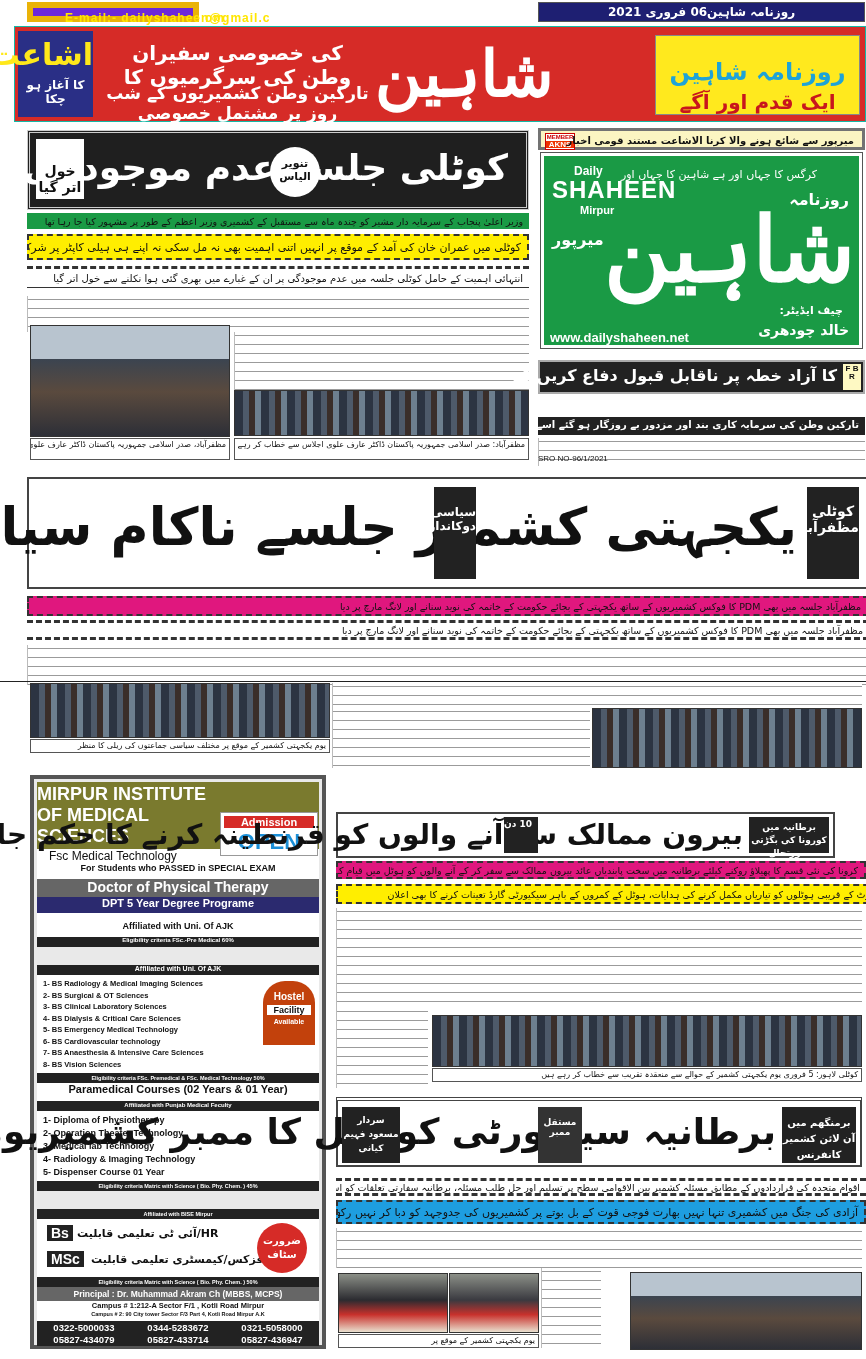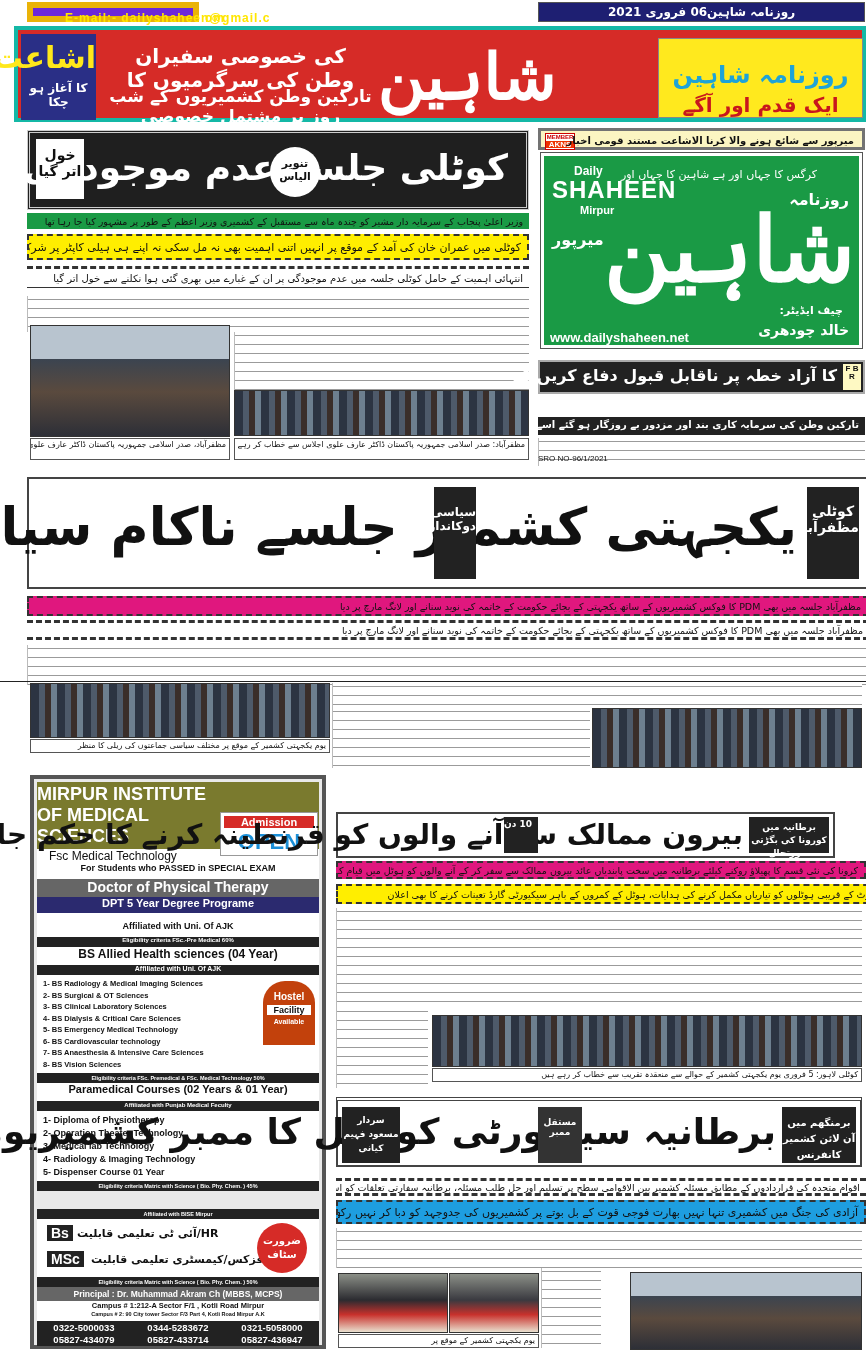--- a/index.html
+++ b/index.html
@@ -6,36 +6,36 @@
   body { width: 866px; height: 1359px; background: #ffffff; font-family: "DejaVu Sans", sans-serif; position: relative; overflow: hidden; color: #111; }
   .abs { position: absolute; }
   .urdu { direction: rtl; font-family: "DejaVu Sans", sans-serif; }
 
   
   #email-bar { left: 27px; top: 2px; width: 172px; height: 20px; background: #6d28d9; border: 6px solid #eab308; color: #ffe600; font: bold 12px "Liberation Sans", sans-serif; letter-spacing: 1px; padding: 3px 0 0 32px; white-space: nowrap; text-align: center; }
   #email-bar .overflow { position: absolute; left: 172px; top: 3px; color: #ffe600; }
   #date-bar { left: 538px; top: 2px; width: 327px; height: 20px; background: #1e1f72; border: 1px solid #555; color: #fff; font: bold 12px "DejaVu Sans", sans-serif; text-align: center; padding-top: 2px; }
 
   
-  #banner { left: 14px; top: 26px; width: 852px; height: 96px; background: #d62b27; border: 4px solid #14b8a6; }
+  #banner { left: 14px; top: 26px; width: 852px; height: 96px; background: #d62b27; border: 1px solid #14b8a6; }
   #banner-left { left: 3px; top: 4px; width: 75px; height: 86px; background: #2a2f86; color: #ffe81a; text-align: center; }
   #banner-left .big { font: bold 30px "DejaVu Sans", sans-serif; margin-top: 6px; }
   #banner-left .small { color: #fff; font: bold 12px "DejaVu Sans", sans-serif; margin-top: 6px; }
   #banner-center-line1 { left: 100px; top: 14px; width: 245px; color: #fff; font: bold 20px "DejaVu Sans", sans-serif; text-align: center; }
   #banner-center-line2 { left: 90px; top: 56px; width: 265px; color: #fff; font: bold 17px "DejaVu Sans", sans-serif; text-align: center; }
   #banner-logo { left: 360px; top: 4px; width: 160px; height: 86px; color: #fff; font: bold 64px "DejaVu Serif", serif; text-align: center; line-height: 86px; }
   #banner-right { left: 640px; top: 8px; width: 205px; height: 80px; background: #ffe91e; border: 1px solid #888; text-align: center; }
   #banner-right .t1 { color: #1ea3d8; font: bold 24px "DejaVu Sans", sans-serif; margin-top: 22px; }
   #banner-right .t2 { color: #c8161d; font: bold 20px "DejaVu Sans", sans-serif; margin-top: 4px; }
 
   
   #h1-box { left: 27px; top: 130px; width: 502px; height: 80px; background: #1f1f1f; border: 3px double #ccc; color: #fff; }
   #h1-box .text { position: absolute; right: 18px; top: 14px; font: bold 36px "DejaVu Sans", sans-serif; white-space: nowrap; }
   #h1-circle { position: absolute; left: 240px; top: 14px; width: 50px; height: 50px; border-radius: 50%; background: #fff; color: #111; font: bold 11px "DejaVu Sans", sans-serif; text-align: center; padding-top: 10px; }
-  #h1-tag { position: absolute; left: 6px; top: 6px; width: 48px; height: 60px; background: #fff; color: #111; font: bold 14px "DejaVu Sans", sans-serif; text-align: center; padding-top: 8px; }
+  #h1-tag { position: absolute; left: 6px; top: 6px; width: 48px; height: 60px; background: #fff; color: #111; font: bold 14px "DejaVu Sans", sans-serif; text-align: center; padding-top: 24px; }
 
   .strip { position: absolute; font: 9.5px "DejaVu Sans", sans-serif; padding: 0 6px; display: flex; align-items: center; direction: rtl; white-space: nowrap; overflow: hidden; }
   #strip-green { left: 27px; top: 213px; width: 502px; height: 16px; background: #1a9a45; color: #111; }
   #strip-yellow { left: 27px; top: 234px; width: 502px; height: 26px; background: #ffee00; color: #111; border: 2px dashed #333; font-size: 11px; }
   #strip-white { left: 27px; top: 266px; width: 502px; height: 22px; background: #fff; color: #111; border-top: 3px dashed #333; border-bottom: 1px solid #333; font-size: 10px; }
 
   
   .body-text { position: absolute; background: repeating-linear-gradient(180deg, #fff 0, #fff 3px, #9b9b9b 3px, #9b9b9b 4px, #fff 4px, #fff 9px); border-left: 1px solid #bbb; }
   .photo { position: absolute; background: linear-gradient(135deg, #6b7a84 0%, #9aa7ae 35%, #55606a 60%, #c7c2b8 100%); border: 1px solid #333; }
   .photo.people { background: linear-gradient(180deg, #b8c4cf 0%, #b8c4cf 30%, #3b4450 30%, #5a4a3e 60%, #2d2f37 100%); }
@@ -212,21 +212,20 @@
     <div class="l2">For Students who PASSED in SPECIAL EXAM</div>
   </div>
   <div id="ad-admission">
     <div class="a">Admission</div>
     <div class="o">OPEN</div>
   </div>
   <div class="ad-row ad-gray" style="top:100px;height:18px;font:bold 14px 'Liberation Sans',sans-serif;">Doctor of Physical Therapy</div>
   <div class="ad-row ad-navy" style="top:118px;height:16px;font:bold 11px 'Liberation Sans',sans-serif;">DPT 5 Year Degree Programe</div>
   <div class="ad-row ad-white" style="top:134px;height:24px;font:bold 9px 'Liberation Sans',sans-serif;padding-top:8px;">Affiliated with Uni. Of AJK</div>
   <div class="ad-row ad-dark" style="top:158px;height:10px;font:bold 6px 'Liberation Sans',sans-serif;">Eligibility criteria FSc.-Pre Medical 60%</div>
-  <div class="ad-row ad-white" style="top:168px;height:18px;font:bold 12px 'Liberation Sans',sans-serif;">BS Allied Health sciences (04 Year)</div>
   <div class="ad-row ad-dark" style="top:186px;height:10px;font:bold 7px 'Liberation Sans',sans-serif;">Affiliated with Uni. Of AJK</div>
   <div class="ad-list" style="top:196px;height:98px;">
     <div>1-  BS Radiology &amp; Medical Imaging Sciences</div>
     <div>2-  BS Surgical &amp; OT Sciences</div>
     <div>3-  BS Clinical Laboratory Sciences</div>
     <div>4-  BS Dialysis &amp; Critical Care Sciences</div>
     <div>5-  BS Emergency Medical Technology</div>
     <div>6-  BS Cardiovascular technology</div>
     <div>7-  BS Anaesthesia &amp; Intensive Care Sciences</div>
     <div>8-  BS Vision Sciences</div>

